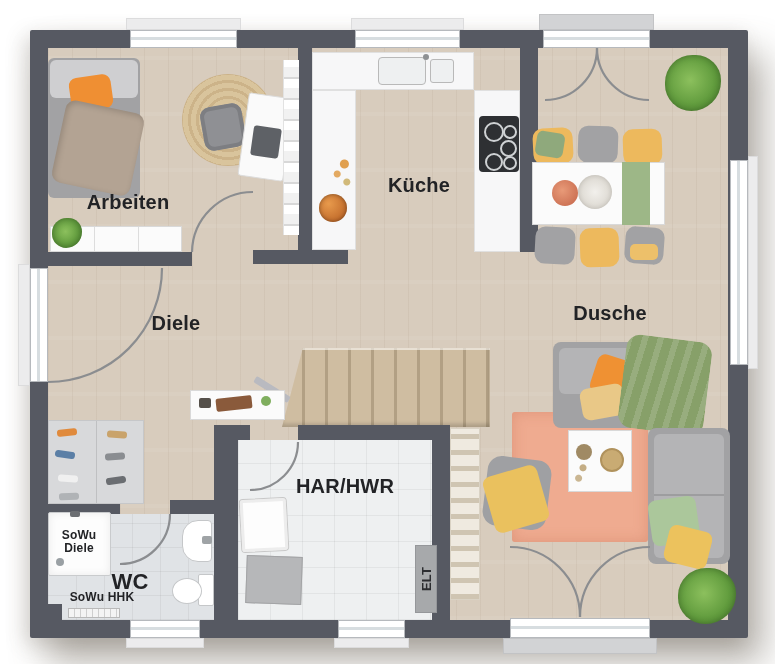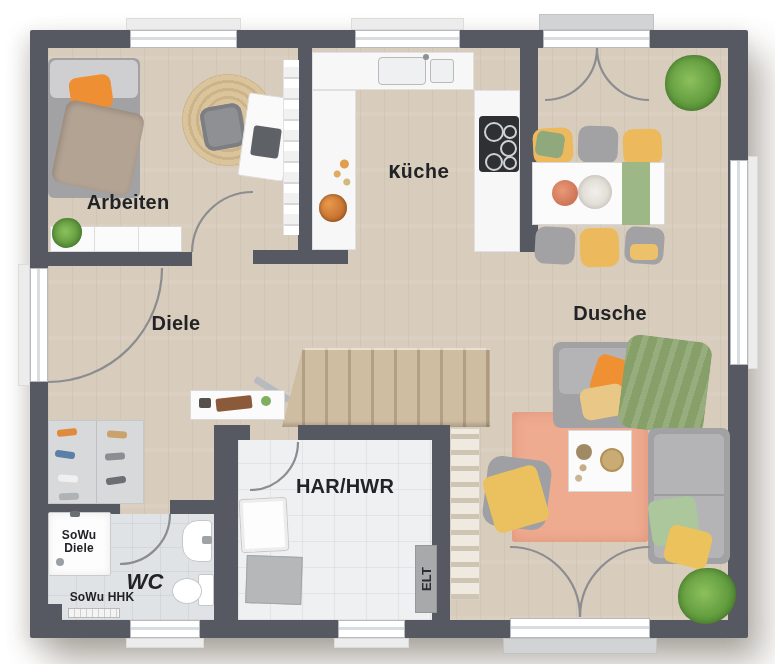--- a/index.html
+++ b/index.html
@@ -197,25 +197,25 @@
       <path d="M 162 222 A 61 61 0 0 1 223 162" fill="none" stroke="#8b8d90" stroke-width="2.2"></path>
       <path d="M 515 70 A 52 52 0 0 0 567 18" fill="none" stroke="#8b8d90" stroke-width="2.2"></path>
       <path d="M 567 18 A 52 52 0 0 0 619 70" fill="none" stroke="#8b8d90" stroke-width="2.2"></path>
       <path d="M 480 517 A 70 70 0 0 1 550 587" fill="none" stroke="#8b8d90" stroke-width="2.2"></path>
       <path d="M 550 587 A 70 70 0 0 1 620 517" fill="none" stroke="#8b8d90" stroke-width="2.2"></path>
       <path d="M 140 484 A 50 50 0 0 1 90 534" fill="none" stroke="#8b8d90" stroke-width="2.2"></path>
       <path d="M 268 412 A 48 48 0 0 1 220 460" fill="none" stroke="#8b8d90" stroke-width="2.2"></path>
     </svg>
 
     <div class="label lg" style="left:98px;top:172px;">Arbeiten</div>
-    <div class="label lg" style="left:389px;top:142px;font-family:Liberation Mono, monospace;">Küche</div>
+    <div class="label lg" style="left:389px;top:155px;">Küche</div>
     <div class="label lg" style="left:580px;top:283px;">Dusche</div>
     <div class="label lg" style="left:146px;top:293px;text-align:center;">Diele</div>
     <div class="label lg" style="left:315px;top:456px;">HAR/HWR</div>
-    <div class="label xl" style="left:115px;top:552px;font-style:italic;">WC</div>
+    <div class="label xl" style="left:100px;top:552px;">WC</div>
     <div class="label sm" style="left:49px;top:512px;">
       <span style="display:block;">SoWu</span>
       <span style="display:block;">Diele</span>
     </div>
     <div class="label sm" style="left:72px;top:568px;">SoWu HHK</div>
 
   </div>
 </div>
 
 </body></html>

